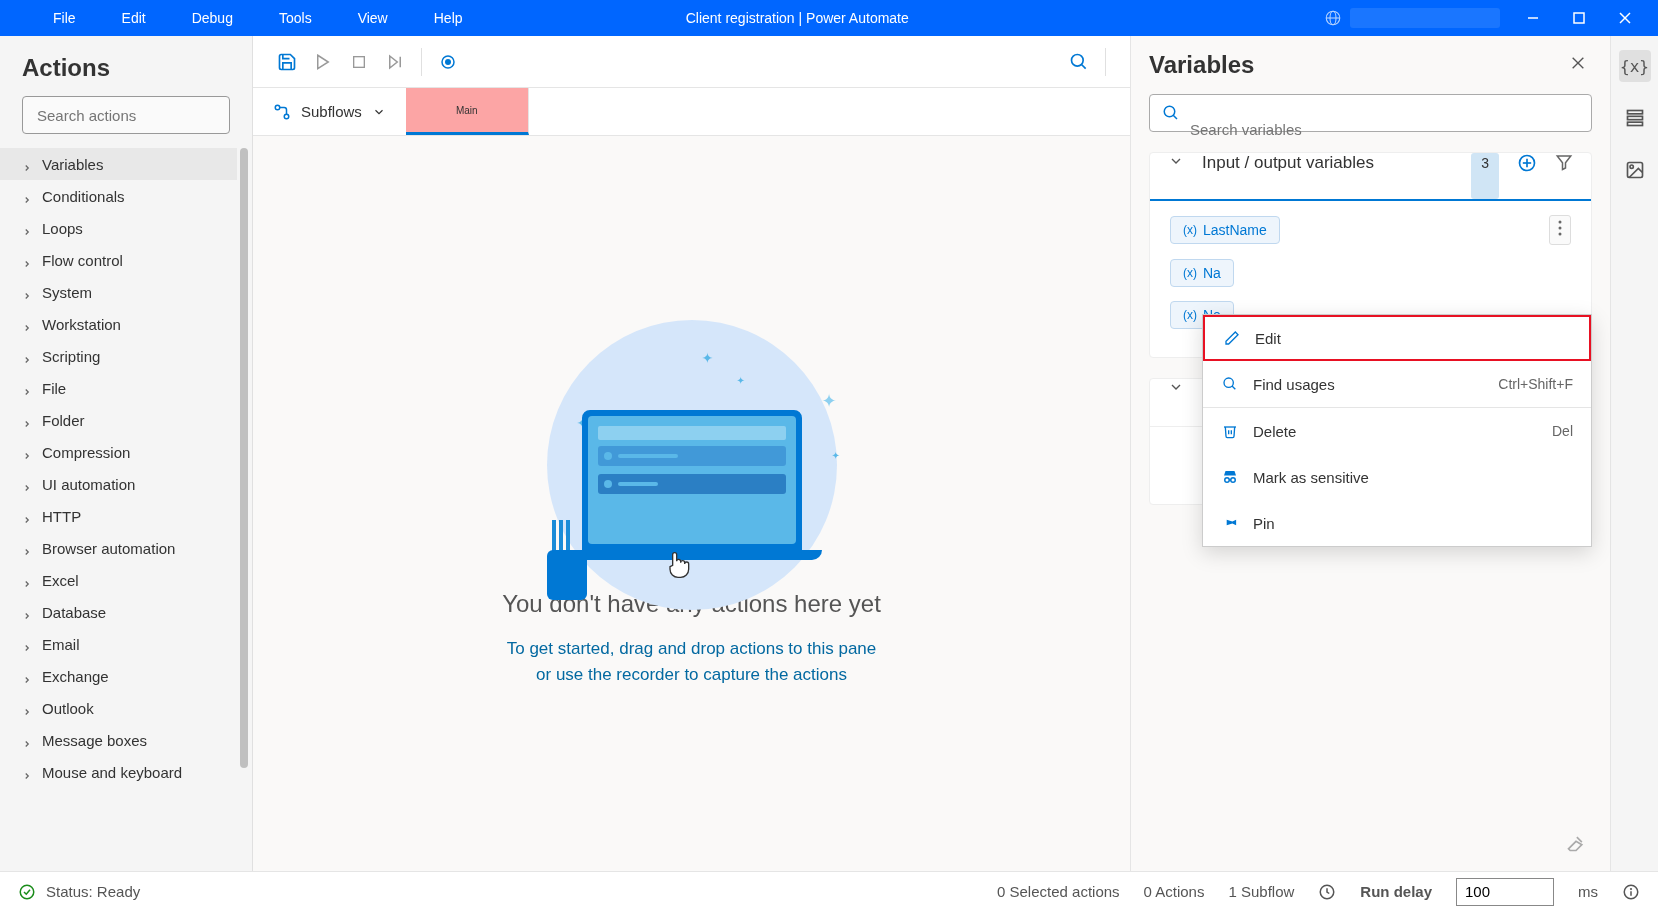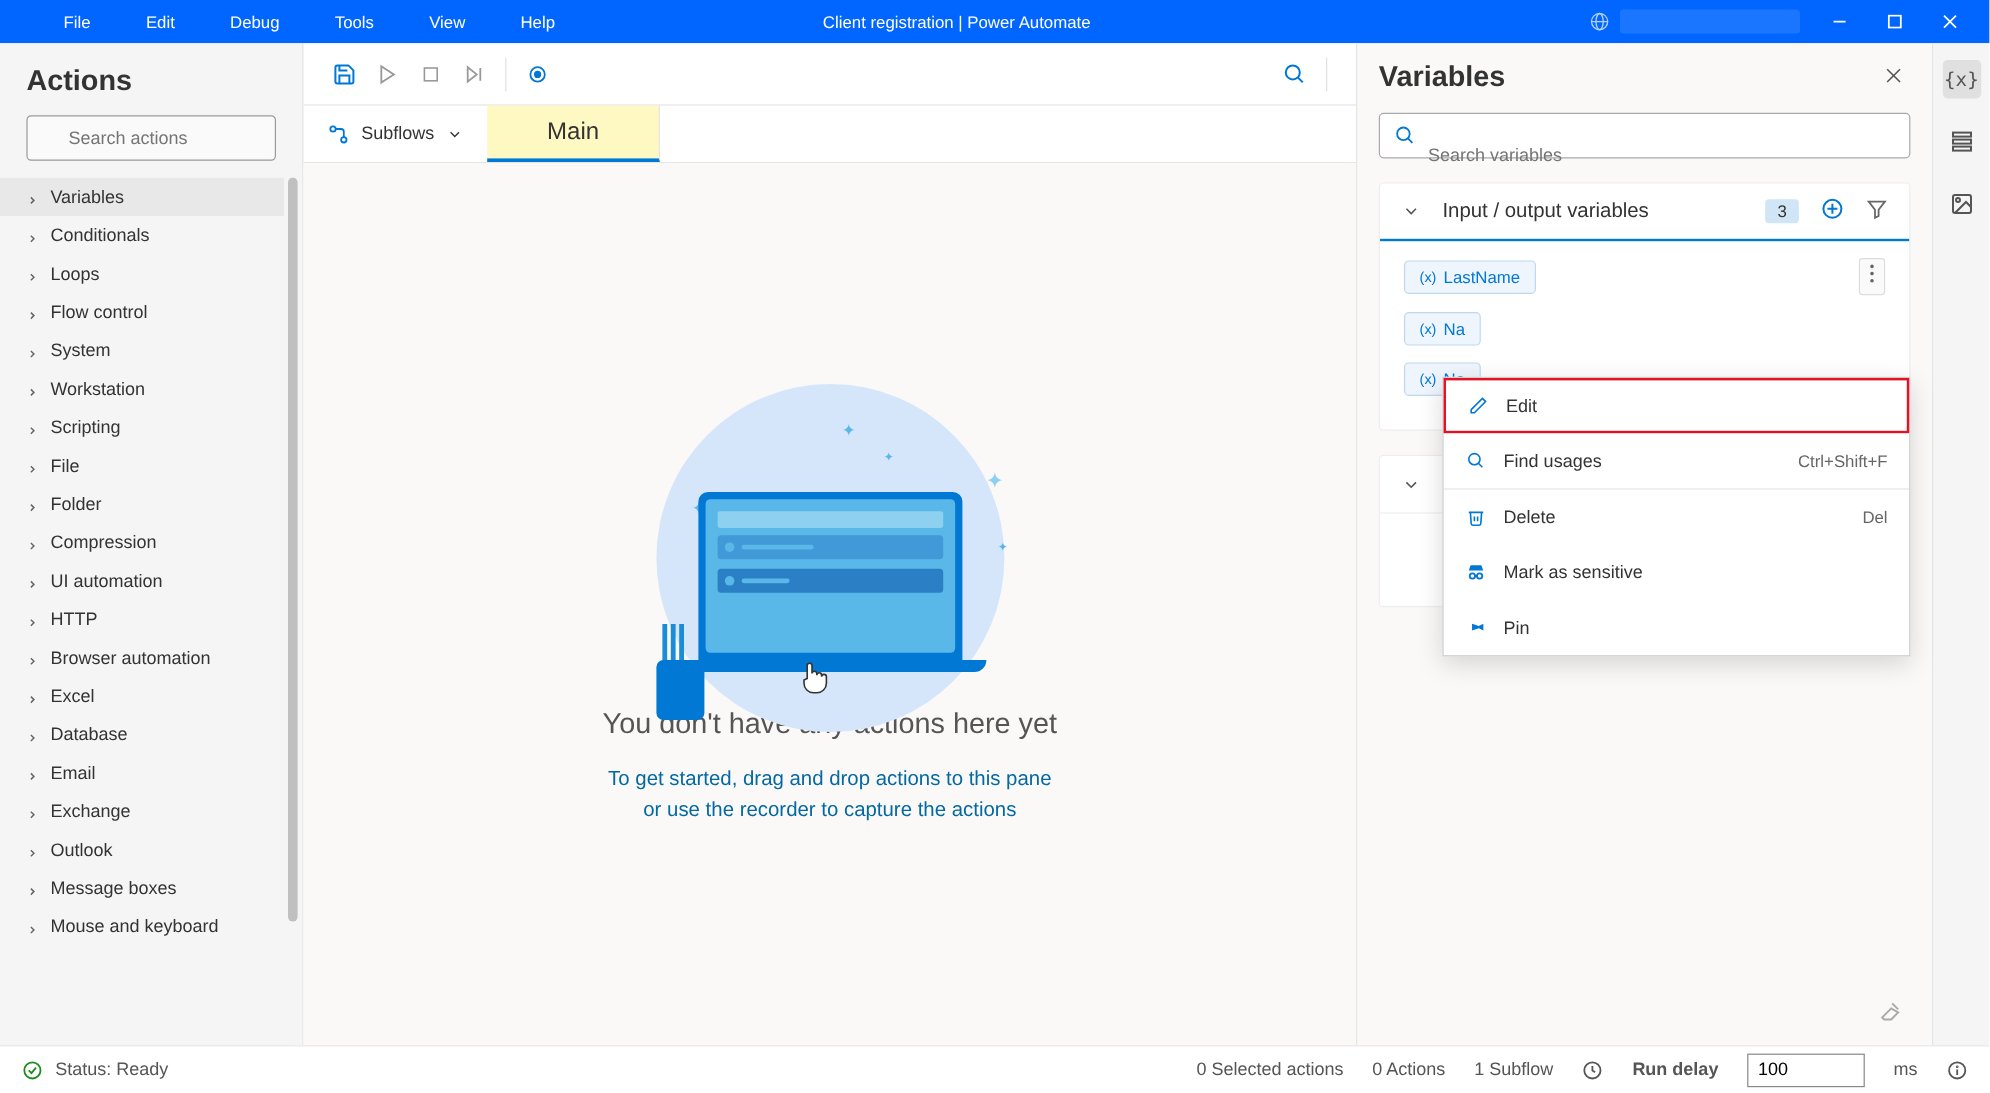--- a/index.html
+++ b/index.html
@@ -16,42 +16,42 @@
 .window-controls { display: flex; }
 .window-btn { width: 46px; height: 36px; display: flex; align-items: center; justify-content: center; cursor: pointer; }
 .window-btn svg { stroke: #fff; fill: none; }
 
 
 .main-area { flex: 1; display: flex; overflow: hidden; }
 
 
 .sidebar-left { width: 253px; background: #f5f5f5; display: flex; flex-direction: column; border-right: 1px solid #e0e0e0; }
 .sidebar-header { font-size: 24px; font-weight: 600; color: #333; padding: 18px 22px 14px; }
-.search-box { margin: 0 22px 14px; height: 38px; border: 1px solid #999; border-radius: 4px; display: flex; align-items: center; padding: 0 24px; background: #fafafa; }
+.search-box { margin: 0 22px 14px; height: 38px; border: 1px solid #999; border-radius: 4px; display: flex; align-items: center; padding: 0 4px; background: #fafafa; }
 .search-box svg { stroke: #0078d4; fill: none; }
 .search-box input { border: none; outline: none; background: transparent; margin-left: 10px; font-size: 15px; flex: 1; color: #666; }
 .action-list { flex: 1; overflow-y: auto; }
 .action-item { height: 32px; display: flex; align-items: center; padding-left: 22px; cursor: pointer; font-size: 15px; color: #333; }
 .action-item.selected { background: #e8e8e8; }
 .action-item .chev { width: 10px; height: 10px; margin-right: 10px; }
 .action-item .chev svg { stroke: #666; fill: none; }
 
 
 .scrollbar-track { width: 15px; background: #f5f5f5; position: relative; }
 .scrollbar-thumb { width: 8px; background: #c0c0c0; border-radius: 4px; position: absolute; left: 3px; top: 0; height: 620px; }
 
 
 .center-area { flex: 1; display: flex; flex-direction: column; background: #fff; }
 .toolbar { height: 52px; display: flex; align-items: center; padding: 0 16px; border-bottom: 1px solid #e5e5e5; }
 .toolbar-btn { width: 36px; height: 36px; display: flex; align-items: center; justify-content: center; cursor: pointer; }
 .toolbar-sep { width: 1px; height: 28px; background: #e0e0e0; margin: 0 8px; }
 .toolbar-spacer { flex: 1; }
 .subflow-bar { height: 48px; display: flex; align-items: center; border-bottom: 1px solid #e5e5e5; }
 .subflow-btn { display: flex; align-items: center; gap: 10px; padding: 0 20px; height: 100%; cursor: pointer; font-size: 15px; color: #333; }
-.tab { padding: 0 50px; height: 100%; display: flex; align-items: center; font-size: 20px; color: #333; border-bottom: 3px solid #0078d4; border-right: 1px solid #e5e5e5; background: #fef9c3; cursor: pointer; }
+.tab { padding: 0 50px; height: 100%; display: flex; align-items: center; font-size: 10px; color: #333; border-bottom: 3px solid #0078d4; border-right: 1px solid #e5e5e5; background: #fca5a5; cursor: pointer; }
 .canvas { flex: 1; display: flex; flex-direction: column; align-items: center; justify-content: center; background: #faf9f8; }
 .canvas-illustration { width: 340px; height: 240px; margin-bottom: 30px; position: relative; }
 .illus-circle { position: absolute; width: 290px; height: 290px; background: #d5e6fa; border-radius: 50%; left: 25px; top: 0; }
 .illus-laptop { position: absolute; width: 260px; height: 160px; left: 40px; top: 90px; }
 .laptop-screen { width: 220px; height: 140px; background: #0078d4; border-radius: 8px 8px 0 0; margin: 0 auto; border: 6px solid #0078d4; }
 .laptop-inner { width: 100%; height: 100%; background: #5ab8e8; border-radius: 4px; padding: 10px; }
 .laptop-bar { height: 14px; background: #8dd0f0; border-radius: 2px; margin-bottom: 6px; }
 .laptop-row { height: 20px; background: #4199d8; border-radius: 3px; margin-bottom: 8px; display: flex; align-items: center; padding: 0 6px; gap: 6px; }
 .laptop-dot { width: 8px; height: 8px; background: #5ab8e8; border-radius: 50%; }
 .laptop-line { flex: 1; height: 4px; background: #5ab8e8; border-radius: 2px; max-width: 60px; }
@@ -65,21 +65,21 @@
 .canvas-sub { font-size: 17px; color: #0369a1; text-align: center; line-height: 1.5; }
 
 
 .sidebar-right { width: 480px; background: #faf9f8; border-left: 1px solid #e5e5e5; display: flex; flex-direction: column; padding: 0 18px; position: relative; }
 .right-header { height: 58px; display: flex; align-items: center; justify-content: space-between; }
 .right-title { font-size: 24px; font-weight: 600; color: #333; }
 .right-close { cursor: pointer; padding: 6px; }
 .var-search { height: 38px; border: 1px solid #aaa; border-radius: 4px; display: flex; align-items: center; padding: 0 12px; background: #fff; margin-bottom: 20px; }
 .var-search input { border: none; outline: none; background: transparent; margin-left: 10px; font-size: 15px; flex: 1; margin-top: 32px; }
 .var-section { border: 1px solid #eee; border-radius: 4px; background: #fff; margin-bottom: 20px; }
-.var-section-header { height: 48px; display: flex; align-items: center; padding: 0 18px; border-bottom: 2px solid #0078d4; gap: 18px; }
+.var-section-header { height: 48px; display: flex; padding: 0 18px; border-bottom: 2px solid #0078d4; gap: 18px; }
 .var-section-title { font-size: 17px; color: #333; flex: 1; }
 .var-count { background: #d0e5f5; color: #333; padding: 2px 10px; border-radius: 3px; font-size: 14px; }
 .var-add { cursor: pointer; color: #0078d4; }
 .var-filter { cursor: pointer; color: #666; }
 .var-list { padding: 14px 20px; }
 .var-chip-row { display: flex; align-items: center; justify-content: space-between; margin-bottom: 14px; }
 .var-chip { display: inline-flex; align-items: center; gap: 6px; border: 1px solid #c0d8ef; background: #eef5fc; border-radius: 4px; padding: 5px 12px; color: #0078d4; font-size: 14px; }
 .var-chip .xicon { color: #0078d4; font-size: 12px; }
 .var-more { cursor: pointer; color: #666; padding: 4px 8px; border: 1px solid #ddd; border-radius: 3px; background: #fafafa; }
 .flow-vars-body { padding: 30px; text-align: center; color: #666; font-size: 15px; }

